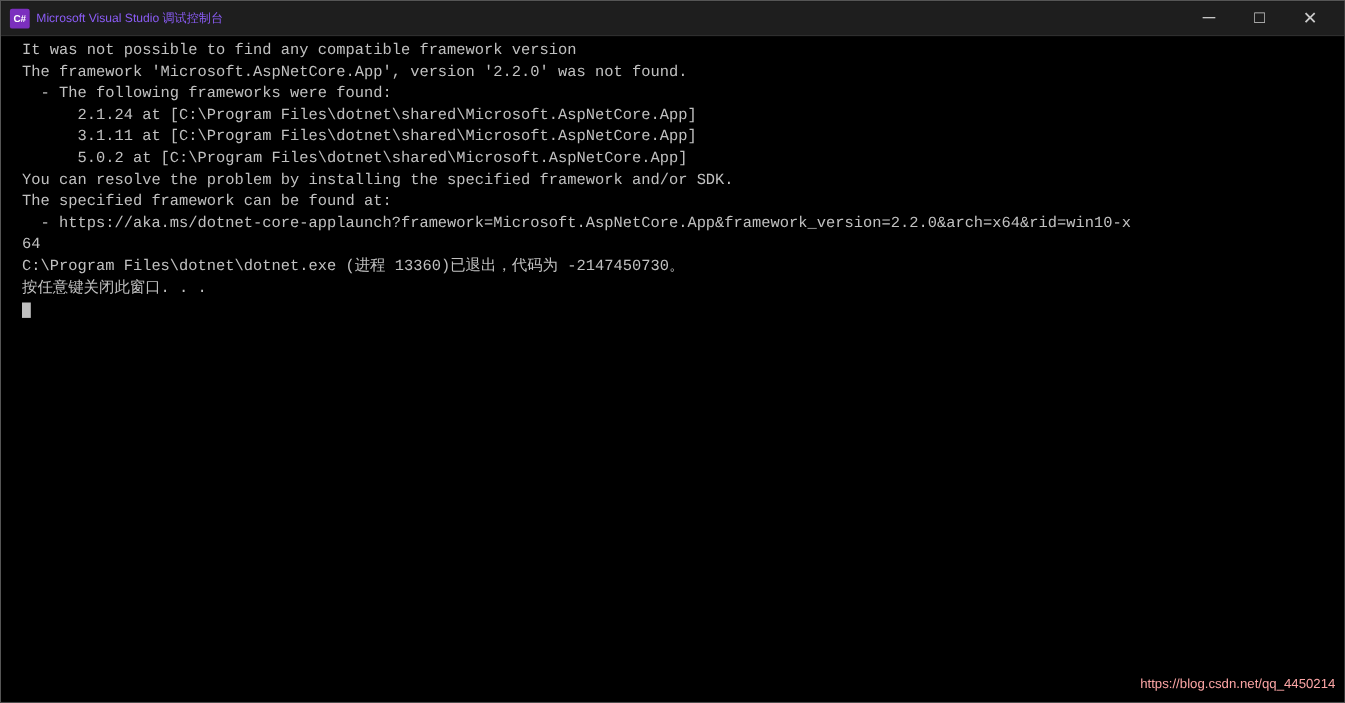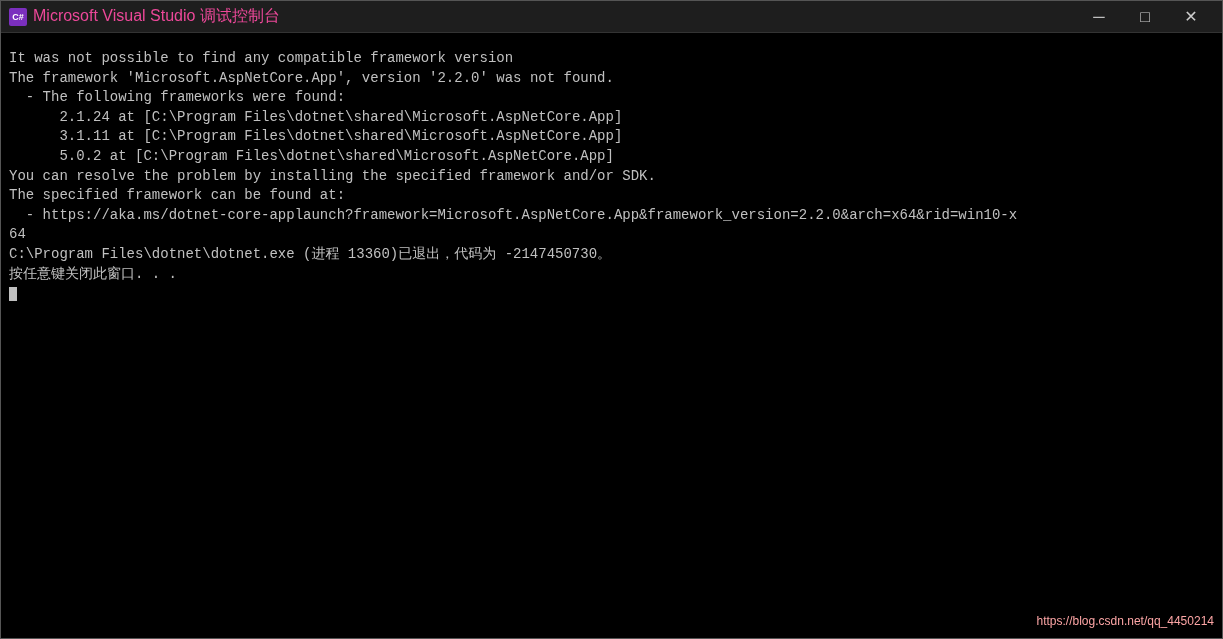--- a/index.html
+++ b/index.html
@@ -43,22 +43,22 @@
       display: flex;
       align-items: center;
       justify-content: center;
       font-size: 10px;
       color: white;
       font-weight: bold;
       flex-shrink: 0;
     }
 
     .title-bar-text {
-      color: #ec4899;
-      font-size: 16px;
+      color: #8b5cf6;
+      font-size: 11px;
       font-family: 'Microsoft YaHei', '微软雅黑', sans-serif;
       flex: 1;
     }
 
     .title-bar-controls {
       display: flex;
       gap: 0;
     }
 
     .title-bar-btn {
@@ -75,24 +75,23 @@
       font-family: Arial, sans-serif;
     }
 
     .console-area {
       flex: 1;
       background: #000000;
       color: #c0c0c0;
       font-family: 'Courier New', Courier, monospace;
       font-size: 14px;
       line-height: 1.4;
-      padding: 4px 8px;
+      padding: 4px 19px;
       overflow: hidden;
       position: relative;
-      margin-top: 12px;
     }
 
     .console-content {
       white-space: pre;
       color: #c0c0c0;
     }
 
     .console-line {
       display: block;
       white-space: pre;

